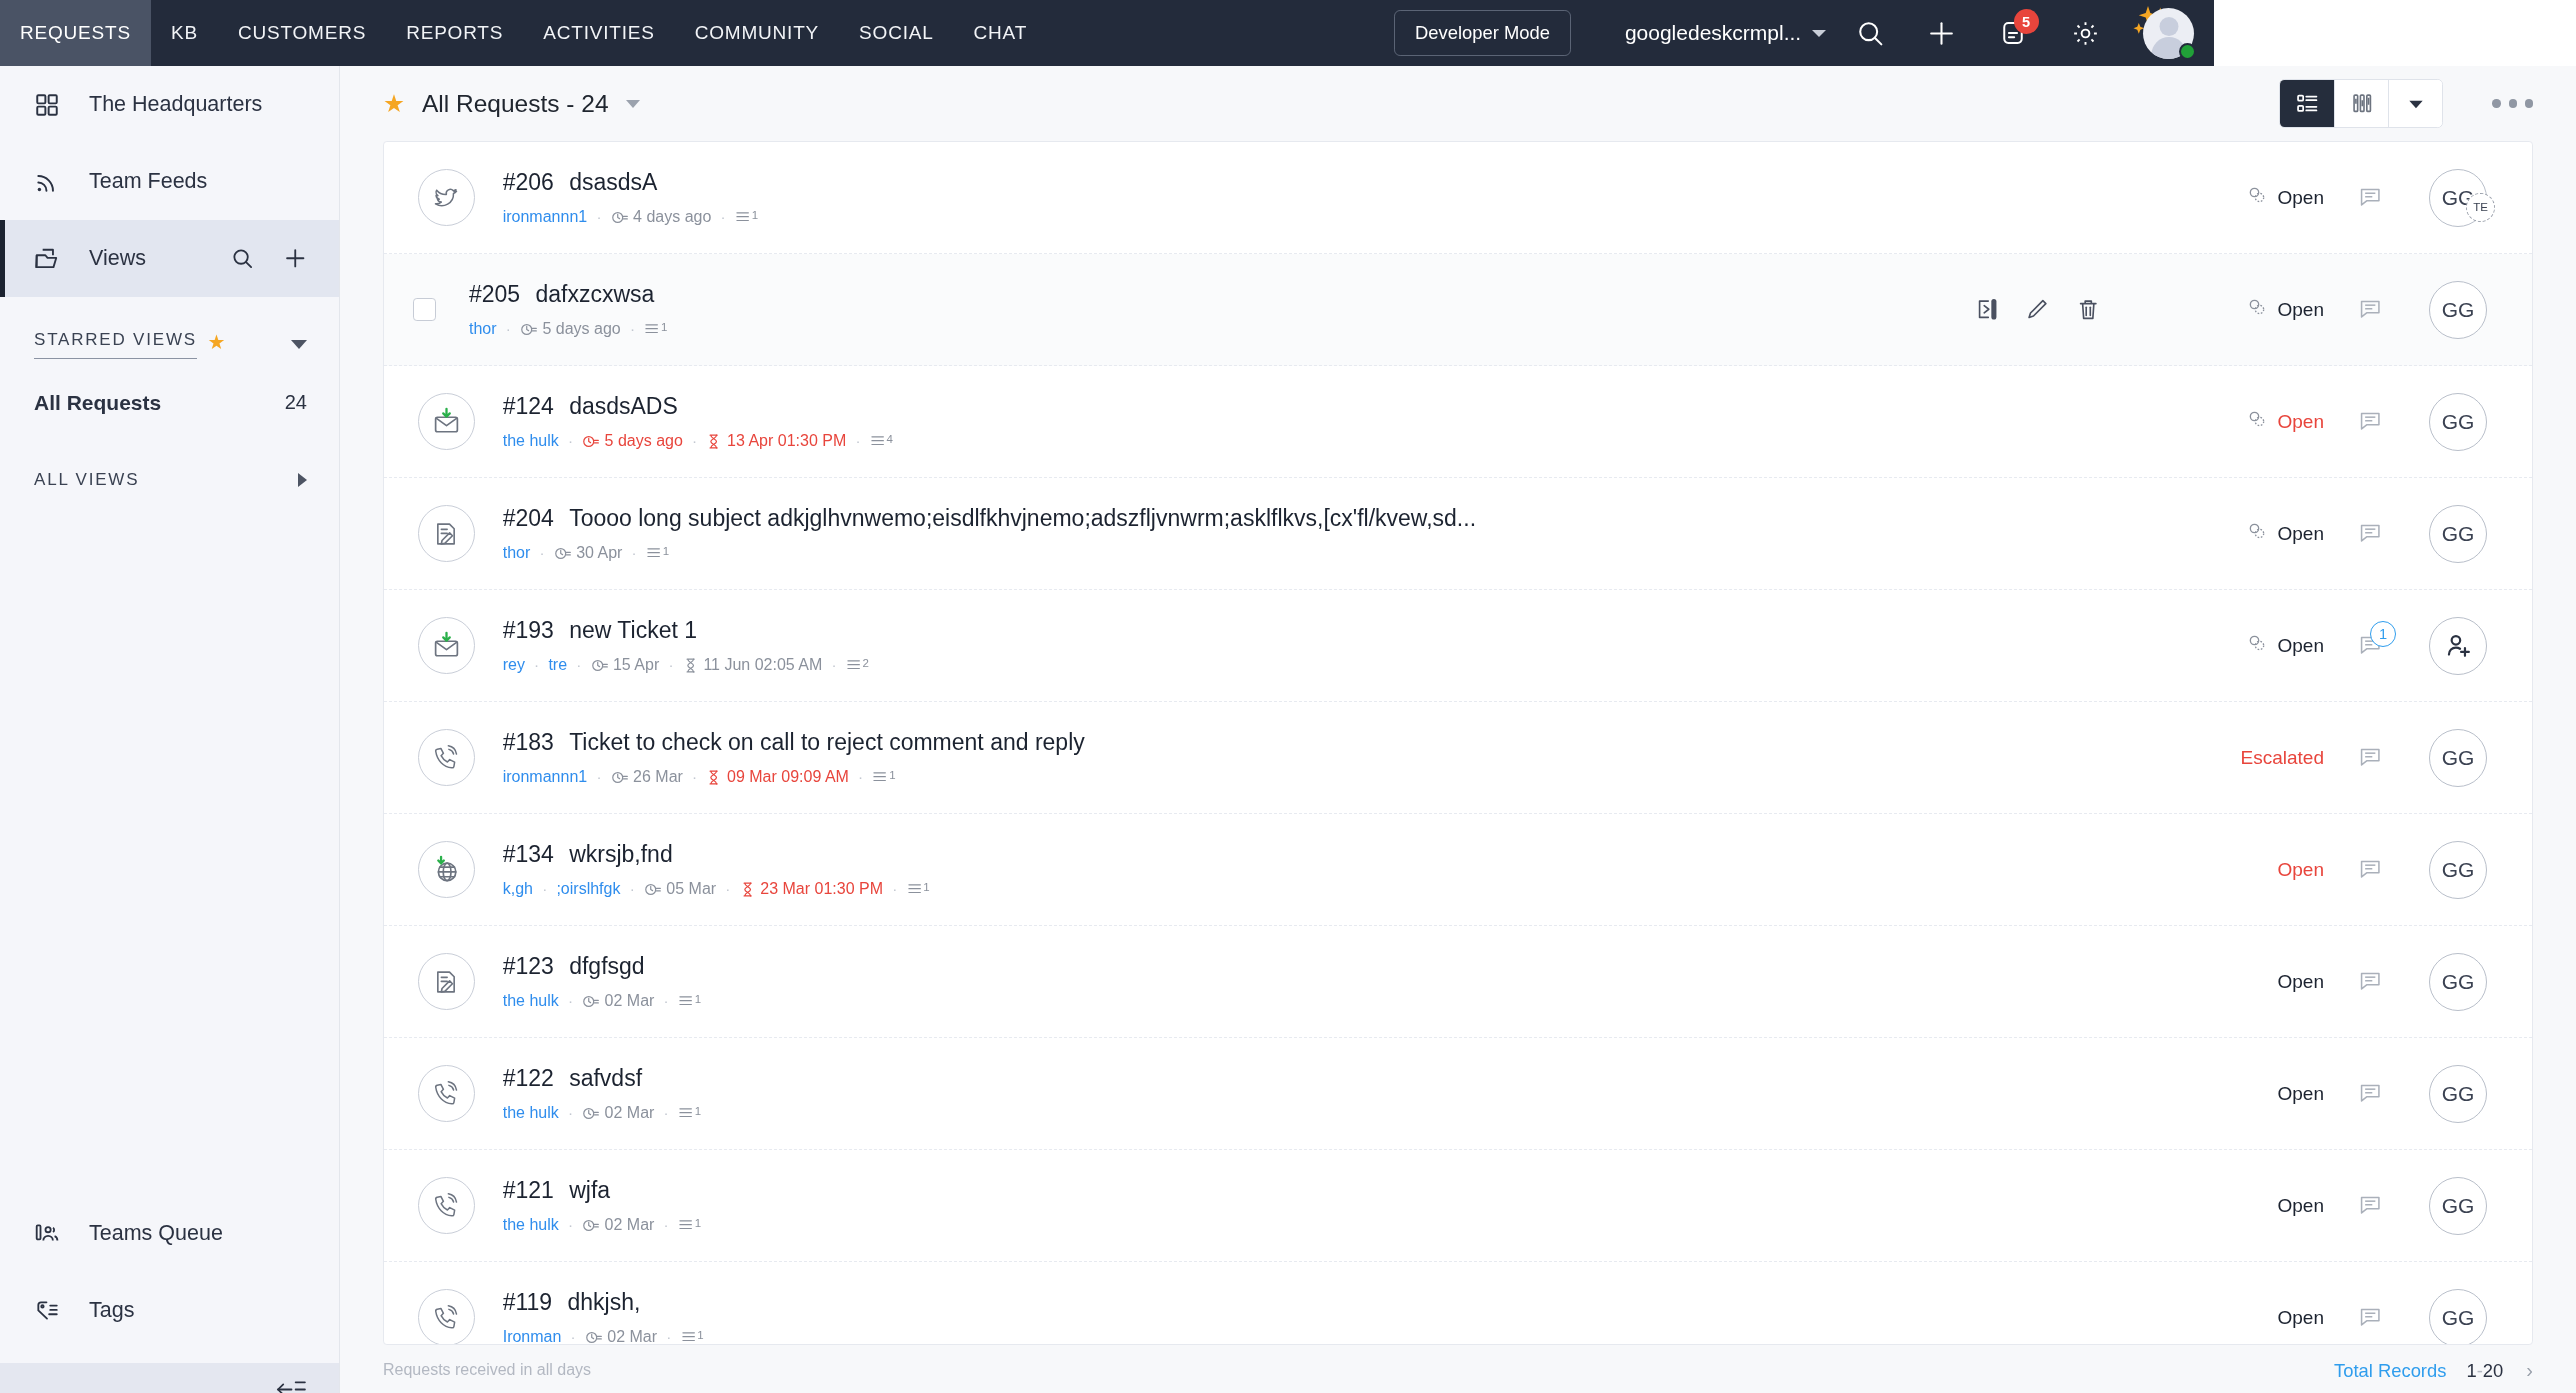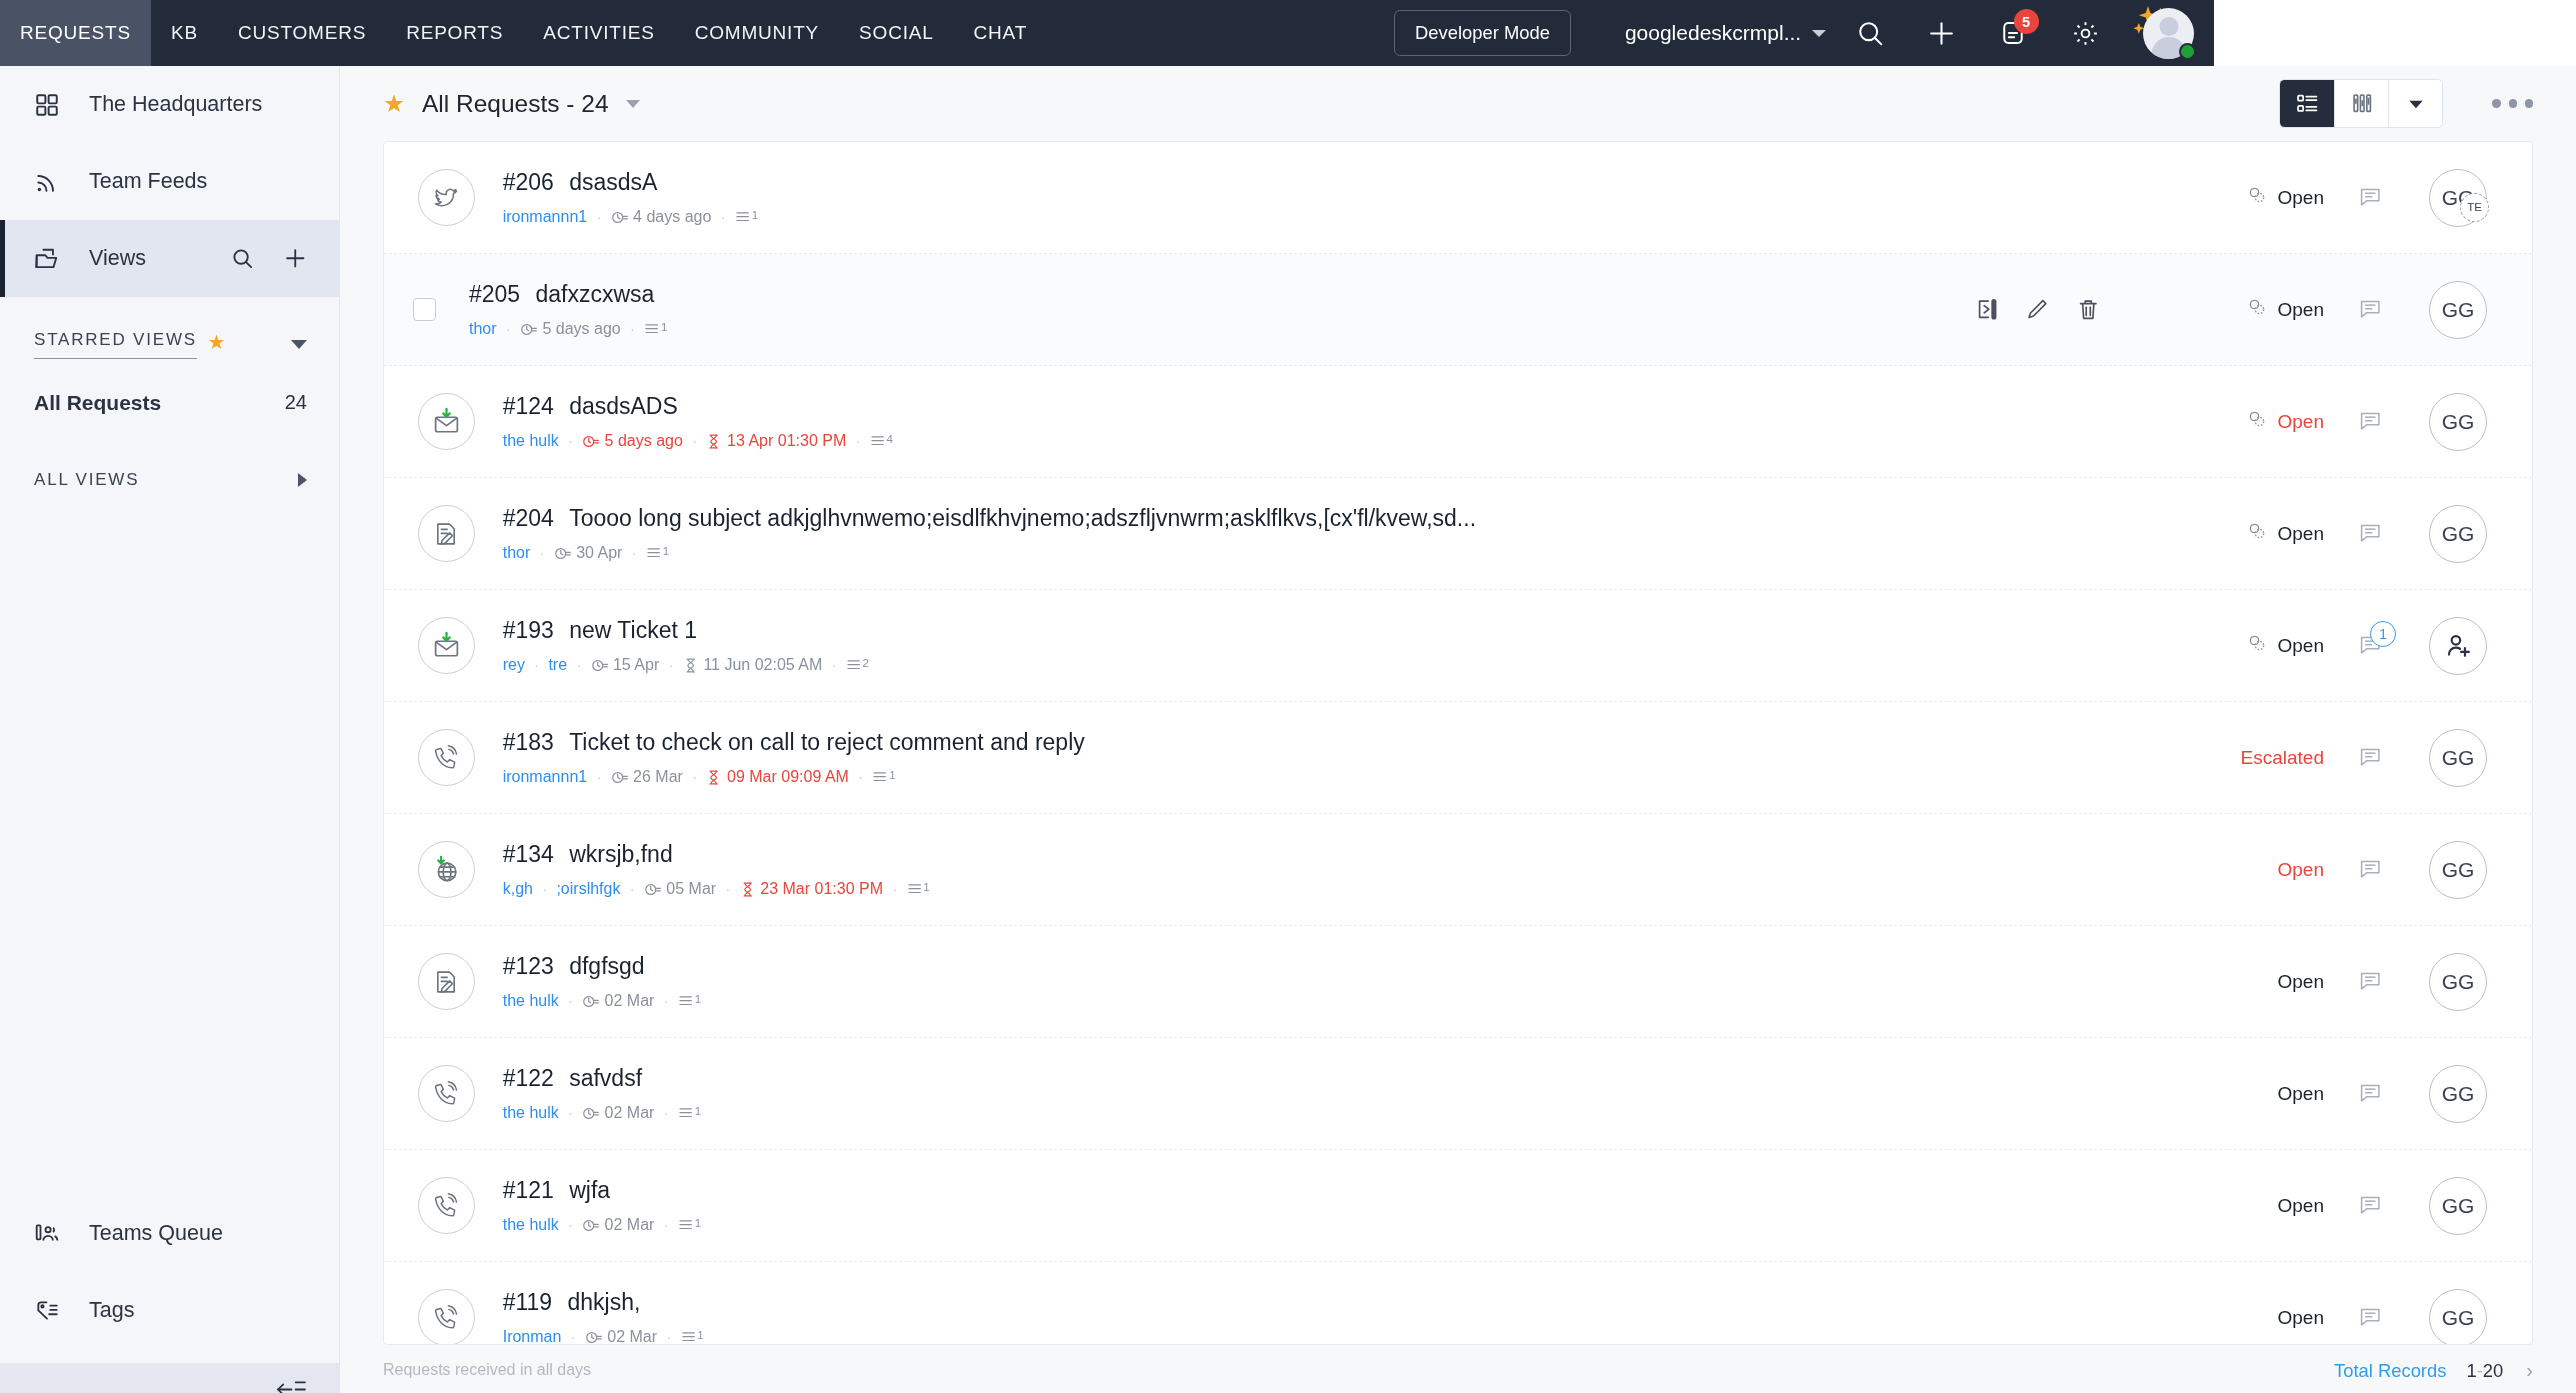--- a/index.html
+++ b/index.html
@@ -236,21 +236,21 @@
     width: 84px; flex: 0 0 84px; display: flex; align-items: center;
     justify-content: center; position: relative;
   }
   .gg-circle {
     width: 58px; height: 58px; border-radius: 50%;
     border: 0.8px solid #b9bfca; display: flex; align-items: center;
     justify-content: center; font-size: 21px; color: #3b4252;
     background: #fff; cursor: pointer;
   }
   .te-badge {
-    position: absolute; right: 11px; bottom: 4.6px;
+    position: absolute; right: 5px; bottom: 4.6px;
     width: 29px; height: 29px; border-radius: 50%;
     border: 0.8px dashed #9aa0ab; background: #fff;
     display: flex; align-items: center; justify-content: center;
     font-size: 11.5px; color: #3b4252;
   }
 
   #footer-bar {
     position: absolute; left: 340px; bottom: 0; width: 2236px; height: 46px;
     background: #f7f8fa; display: flex; align-items: center;
     padding: 0 43px;

